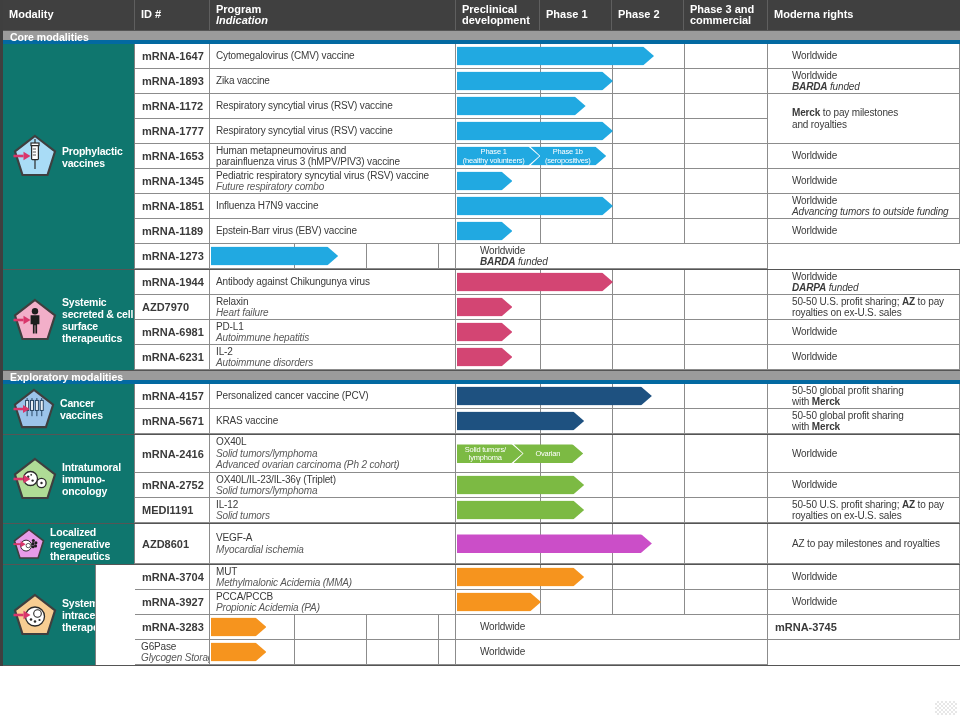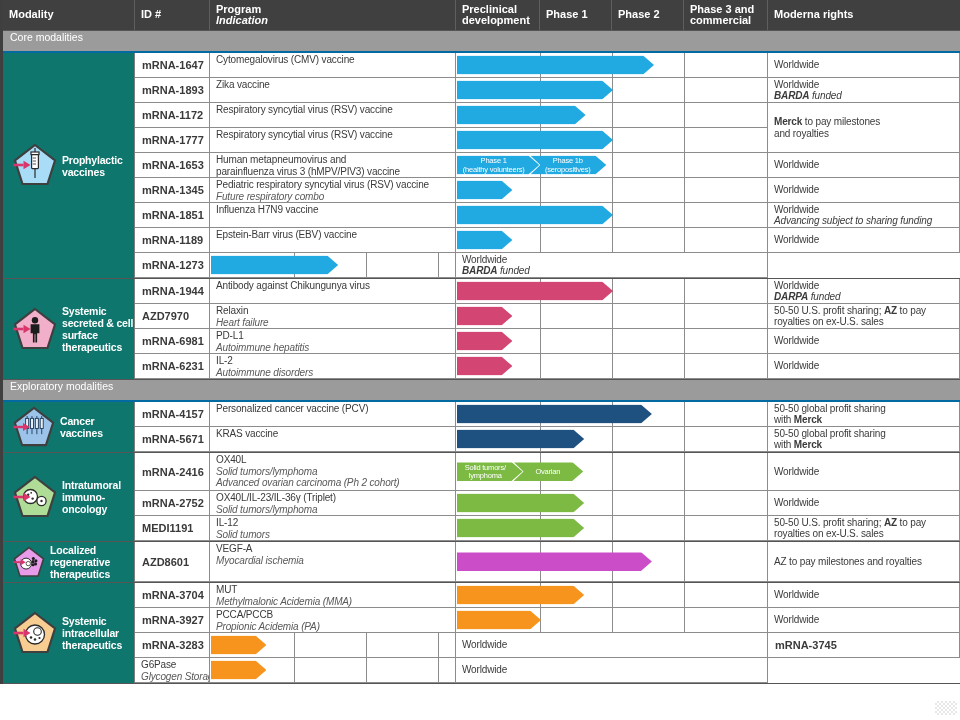--- a/index.html
+++ b/index.html
@@ -10,42 +10,42 @@
   
   .thead { display:flex; background:#404040; color:#fff; height:30px; }
   .th { display:flex; align-items:center; padding:2px 6px; font-size:11px; font-weight:bold;
         line-height:11.5px; white-space:pre-line; border-right:1px solid #5f5f5f; }
   .th:last-child { border-right:none; }
   .th-mod{width:132px}.th-id{width:75px}.th-prog{width:246px;flex-direction:column;align-items:flex-start;justify-content:center}
   .th-pre{width:84px}.th-p1{width:72px}.th-p2{width:72px}.th-p3{width:84px}.th-rights{width:192px}
   .th-prog .it{font-style:italic}
 
   
-  .secbar { height:23px; background:#9b9b9b; color:#fff; font-size:10.5px; font-weight:normal;
-            line-height:13px; padding:0 7px; border-top:1px solid #555; border-bottom:2px solid #0369a1; }
+  .secbar { height:14px; background:#9b9b9b; color:#fff; font-size:10.5px; font-weight:bold;
+            line-height:13px; padding:0 7px; border-top:1px solid #555; border-bottom:4px solid #0369a1; }
 
   
   .group { display:flex; border-top:1px solid #555; }
   .secbar + .group { border-top:none; }
   .modcell { width:132px; background:#0f766e; border-right:1px solid #7f7f7f;
              display:flex; align-items:center; padding-left:10px; gap:5px; overflow:hidden; }
   .micon svg { display:block; }
   .mlabel { color:#fff; font-weight:bold; font-size:10.5px; line-height:12px;
             white-space:pre-line; letter-spacing:-0.2px; }
   .grid { display:grid; grid-template-columns:75px 246px 312px 192px; flex:1; }
 
   .cell { border-right:1px solid #8c8c8c; border-bottom:1px solid #8c8c8c;
           background:#fff; overflow:hidden; position:relative; }
   .idc { display:flex; align-items:center; padding:0 4px 0 7px;
          font-size:11px; font-weight:bold; color:#3a3a3a; }
-  .progc { display:flex; flex-direction:column; padding:1px 3px 1px 6px; }
+  .progc { display:flex; flex-direction:column; justify-content:center; padding:1px 3px 1px 6px; }
   .pl { font-size:10px; line-height:11.5px; color:#3a3a3a; white-space:nowrap; letter-spacing:-0.15px; }
   .pl.it { font-style:italic; color:#595959; }
   .rightsc { display:flex; flex-direction:column; justify-content:center; padding:1px 3px 1px 6px; }
-  .rl { font-size:10px; line-height:11.5px; color:#3a3a3a; white-space:nowrap; letter-spacing:-0.15px; }
+  .rl { font-size:10px; line-height:11.5px; color:#3a3a3a; white-space:nowrap; letter-spacing:-0.15px;margin-left:18px; }
   .rl .b{font-weight:bold} .rl .i{font-style:italic}
 
   
   .phasesc { background-image:
       linear-gradient(#8c8c8c,#8c8c8c), linear-gradient(#8c8c8c,#8c8c8c), linear-gradient(#8c8c8c,#8c8c8c);
       background-size:1px 100%,1px 100%,1px 100%;
       background-position:84px 0,156px 0,228px 0;
       background-repeat:no-repeat; }
   .bar { position:absolute; left:1px; top:50%; height:19px; transform:translateY(-50%);
          clip-path:polygon(0 0, calc(100% - 11px) 0, 100% 50%, calc(100% - 11px) 100%, 0 100%); }
@@ -175,21 +175,21 @@
             </div>
             <div class="cell idc">mRNA-1851</div>
             <div class="cell progc">
               <div class="pl">Influenza H7N9 vaccine</div>
             </div>
             <div class="cell phasesc">
               <div class="bar" style="width: 156px; background: rgb(33, 169, 225);"></div>
             </div>
             <div class="cell rightsc">
               <div class="rl"><span>Worldwide</span></div>
-              <div class="rl"><span class="i">Advancing subject to sharing funding</span></div>
+              <div class="rl"><span class="i">Advancing tumors to outside funding</span></div>
             </div>
             <div class="cell idc">mRNA-1189</div>
             <div class="cell progc">
               <div class="pl">Epstein-Barr virus (EBV) vaccine</div>
             </div>
             <div class="cell phasesc">
               <div class="bar" style="width: 55.44px; background: rgb(33, 169, 225);"></div>
             </div>
             <div class="cell rightsc">
               <div class="rl"><span>Worldwide</span></div>
@@ -452,21 +452,21 @@
                 <g>
                   <line x1="0.5" y1="22" x2="10.5" y2="22" stroke="#d9366b" stroke-width="2.6"></line>
                   <polygon points="10.5,17.8 17.5,22 10.5,26.2" fill="#d9366b"></polygon>
                 </g>
               </svg>
             </span>
             <span class="mlabel">Systemic
 intracellular
 therapeutics</span>
           </div>
-          <div class="grid" style="grid-template-rows: 25px 25px 25px 25px;">
+          <div class="grid" style="grid-template-rows: 25px 25px 25px 25px; padding-left: 39px;">
             <div class="cell idc">mRNA-3704</div>
             <div class="cell progc">
               <div class="pl">MUT</div>
               <div class="pl it">Methylmalonic Acidemia (MMA)</div>
             </div>
             <div class="cell phasesc">
               <div class="bar" style="width: 127.2px; background: rgb(246, 148, 30);"></div>
             </div>
             <div class="cell rightsc">
               <div class="rl"><span>Worldwide</span></div>

